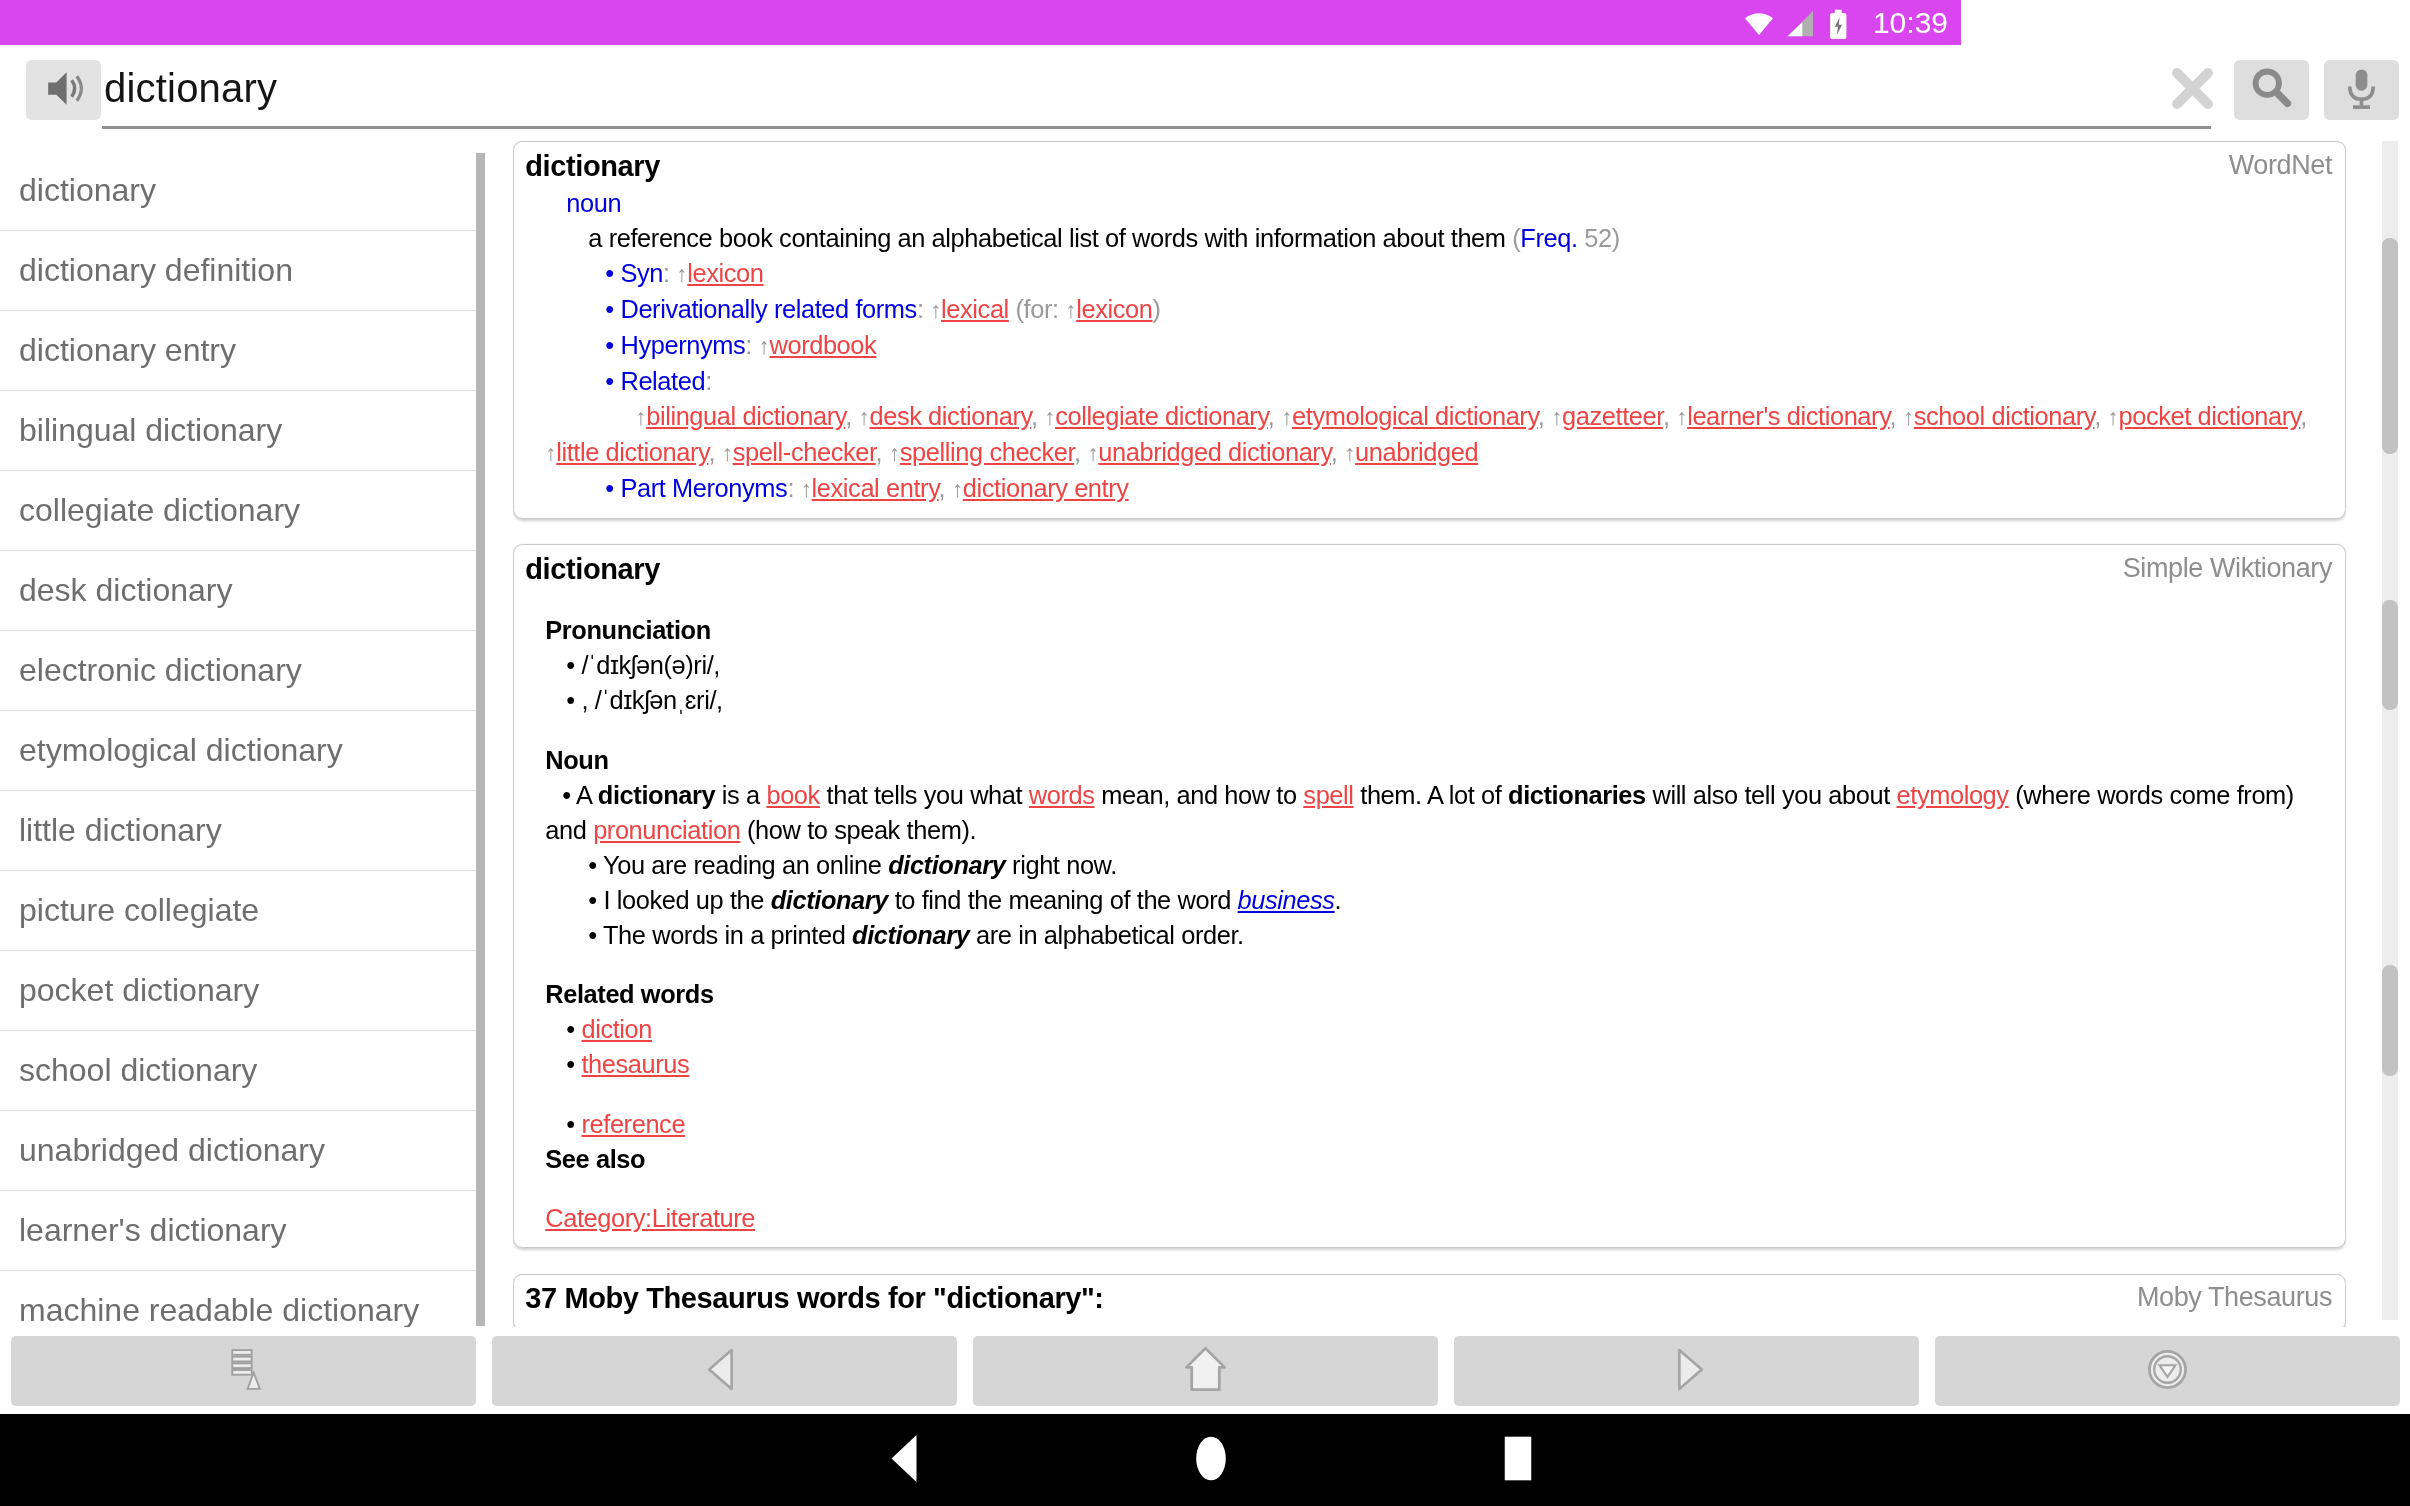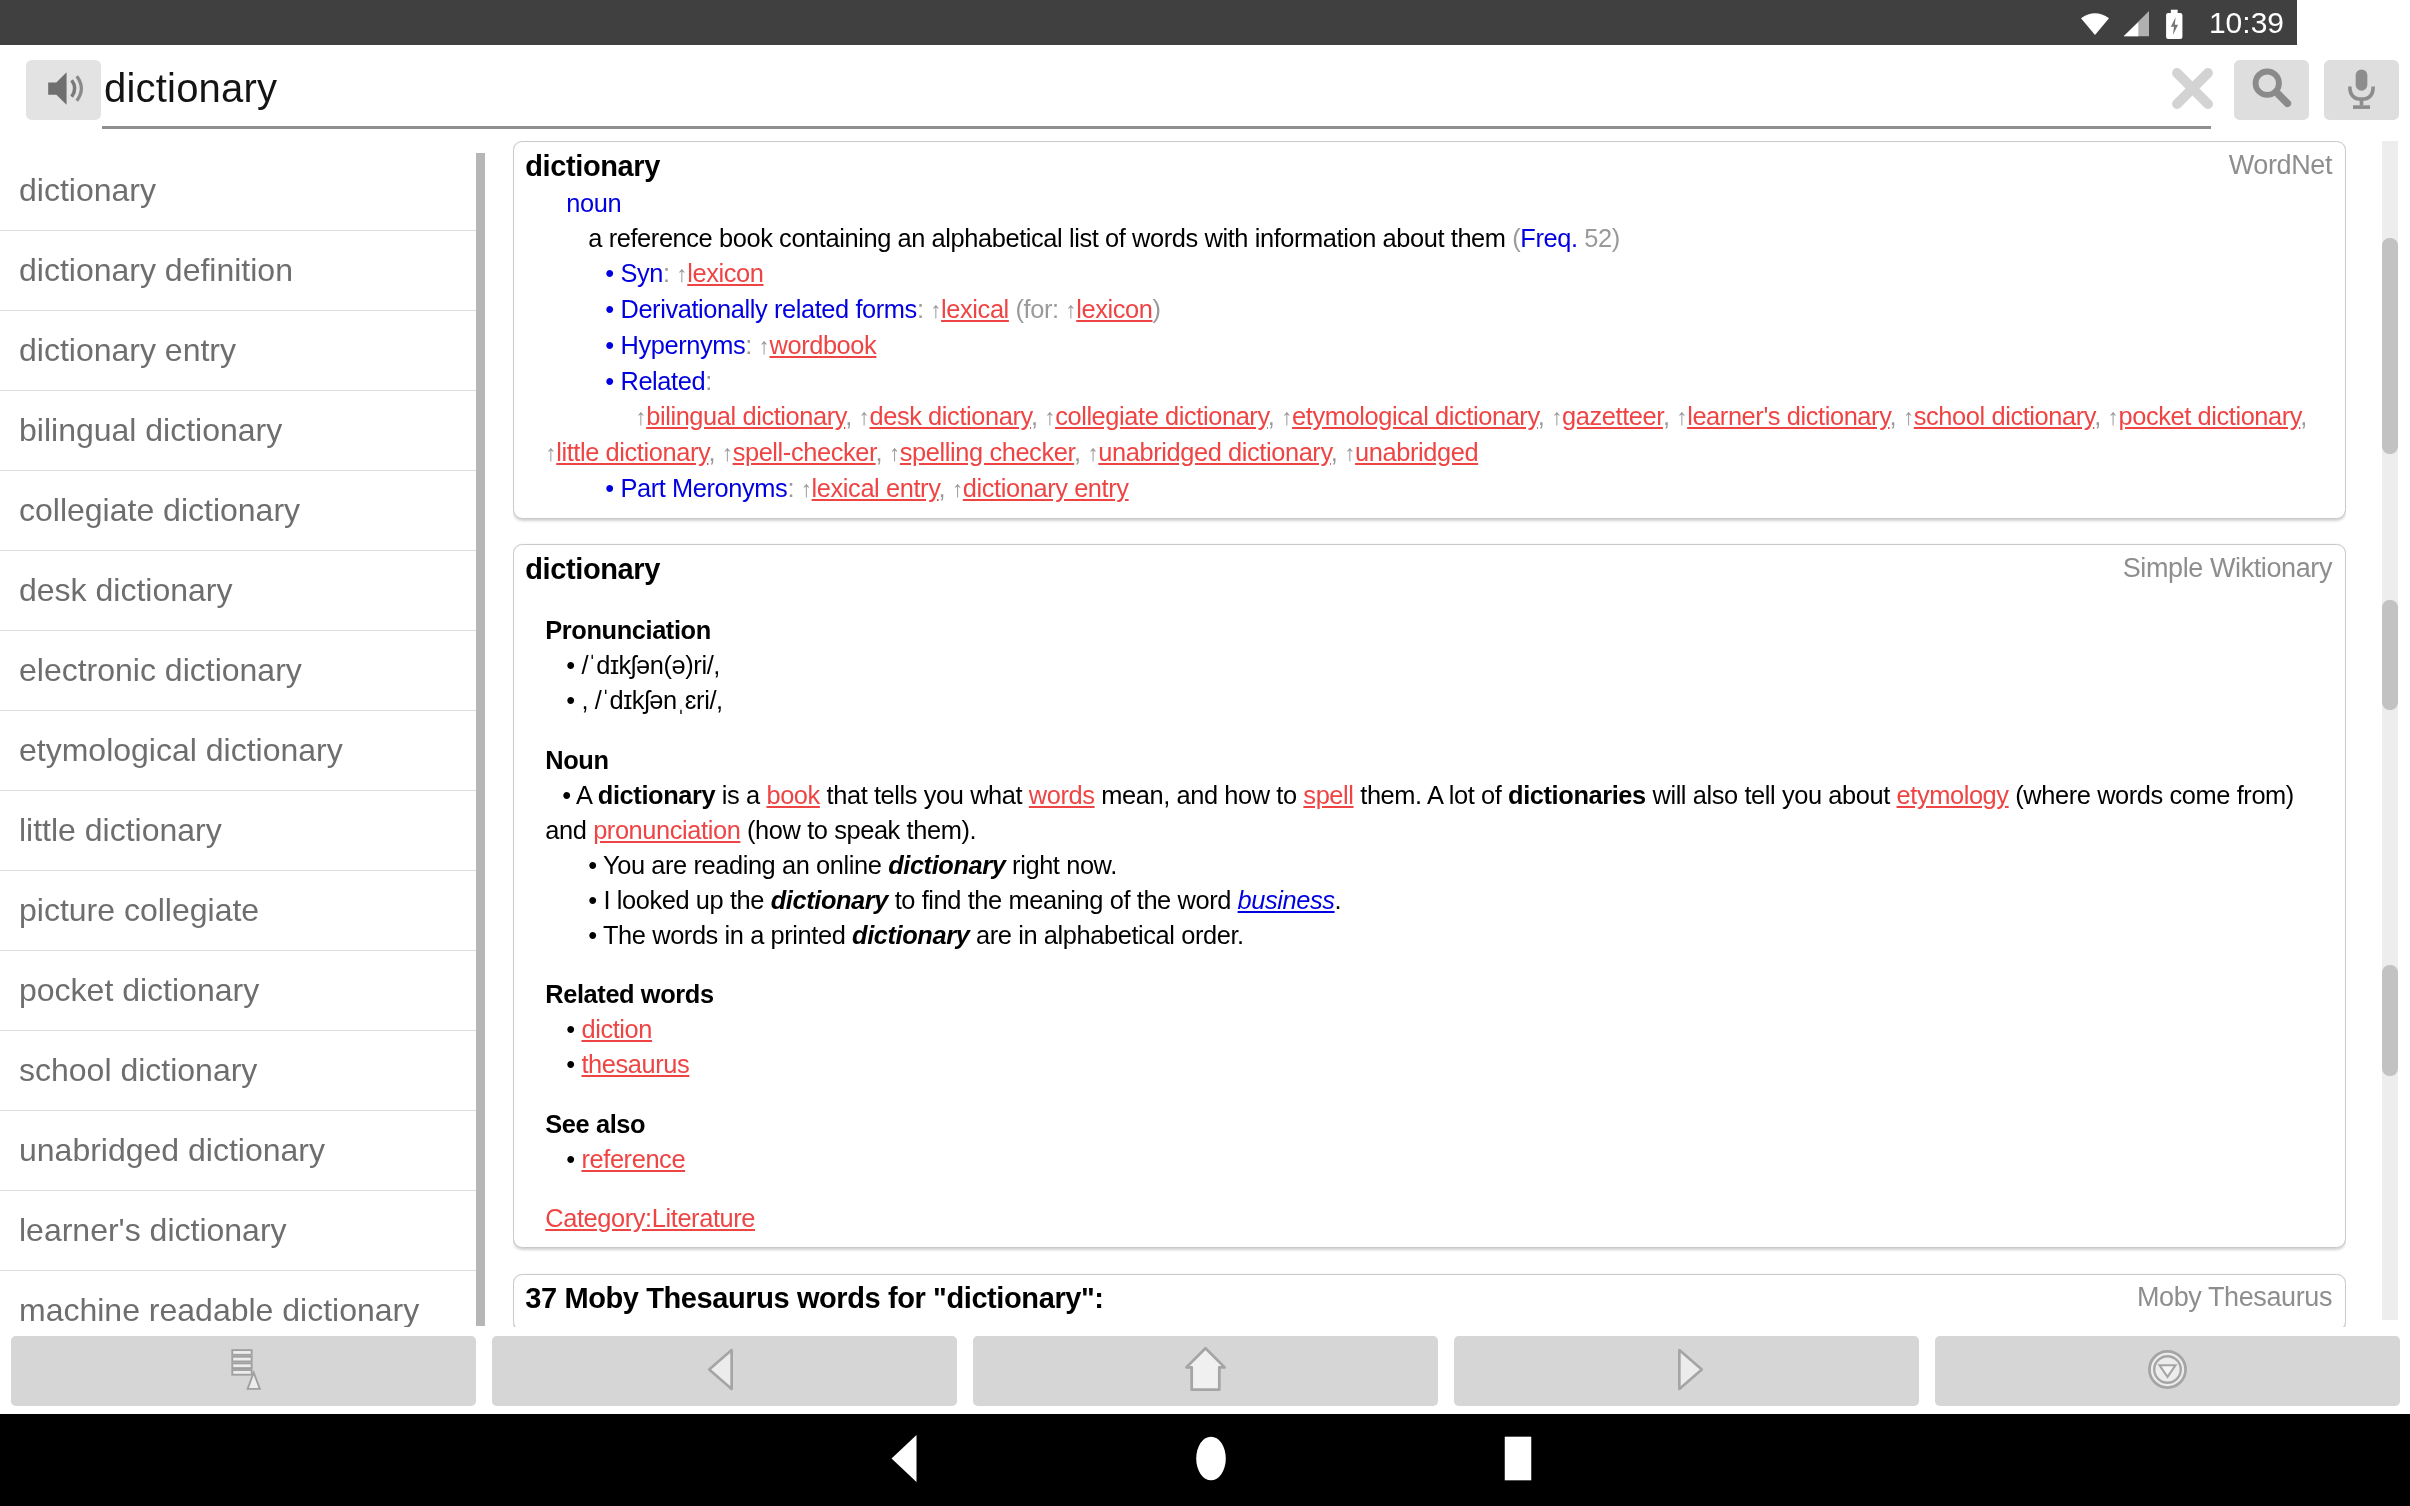--- a/index.html
+++ b/index.html
@@ -1,19 +1,19 @@
 <!DOCTYPE html>
 <html style="font-size:15px"><head>
 <meta charset="utf-8">
 <style>
   html,body{margin:0;padding:0;background:#000;}
   .screen{position:relative;width:2411px;height:1507px;background:#fff;overflow:hidden;
           font-family:"Liberation Sans","DejaVu Sans",sans-serif;}
   
-  .statusbar{position:absolute;left:0;top:0;width:2297px;height:45px;background:#404040;}
+  .statusbar{position:absolute;left:0;top:0;width:1961px;height:45px;background:#d946ef;}
   .statusbar .clock{position:absolute;right:13px;top:5.6px;color:#fff;font-size:30px;}
   .sicon{position:absolute;top:6.6px;}
   
   .appbar{position:absolute;left:0;top:45px;width:2411px;height:105px;background:#fff;}
   .sq-btn{position:absolute;top:15px;width:75px;height:60px;background:#dedede;border-radius:5.6px;
           display:flex;align-items:center;justify-content:center;}
   .speaker-btn{left:26px;background:#e3e3e3;}
   .search-btn{left:2234px;}
   .mic-btn{left:2324px;}
   .query{position:absolute;left:104px;top:21px;font-size:40px;color:#141414;letter-spacing:0.2px;}
@@ -181,22 +181,22 @@
           <div class="ln"><span class="sb">Noun</span></div>
           <div class="ln hang1"><span class="sbk">• </span><span class="sp">A </span><span class="sb">dictionary</span><span class="sp"> is a </span><span class="sL">book</span><span class="sp"> that tells you what </span><span class="sL">words</span><span class="sp"> mean, and how to </span><span class="sL">spell</span><span class="sp"> them. A lot of </span><span class="sb">dictionaries</span><span class="sp"> will also tell you about </span><span class="sL">etymology</span><span class="sp"> (where words come from) and </span><span class="sL">pronunciation</span><span class="sp"> (how to speak them).</span></div>
           <div class="ln i2"><span class="sbk">• </span><span class="si">You are reading an online </span><span class="sbi">dictionary</span><span class="si"> right now.</span></div>
           <div class="ln i2"><span class="sbk">• </span><span class="si">I looked up the </span><span class="sbi">dictionary</span><span class="si"> to find the meaning of the word </span><span class="siL">business</span><span class="si">.</span></div>
           <div class="ln i2"><span class="sbk">• </span><span class="si">The words in a printed </span><span class="sbi">dictionary</span><span class="si"> are in alphabetical order.</span></div>
           <div class="ln blank"></div>
           <div class="ln"><span class="sb">Related words</span></div>
           <div class="ln i1"><span class="sbk">• </span><span class="sL">diction</span></div>
           <div class="ln i1"><span class="sbk">• </span><span class="sL">thesaurus</span></div>
           <div class="ln blank"></div>
+          <div class="ln i1"><span class="sbk">• </span><span class="sL">reference</span></div>
           <div class="ln"><span class="sb">See also</span></div>
-          <div class="ln i1"><span class="sbk">• </span><span class="sL">reference</span></div>
           <div class="ln blank"></div>
           <div class="ln"><span class="sL">Category:Literature</span></div>
         </div>
       </div>
       <div class="card">
         <div class="card-head">
           <span class="headword">37 Moby Thesaurus words for "dictionary":</span>
           <span class="source">Moby Thesaurus</span>
         </div>
       </div>

